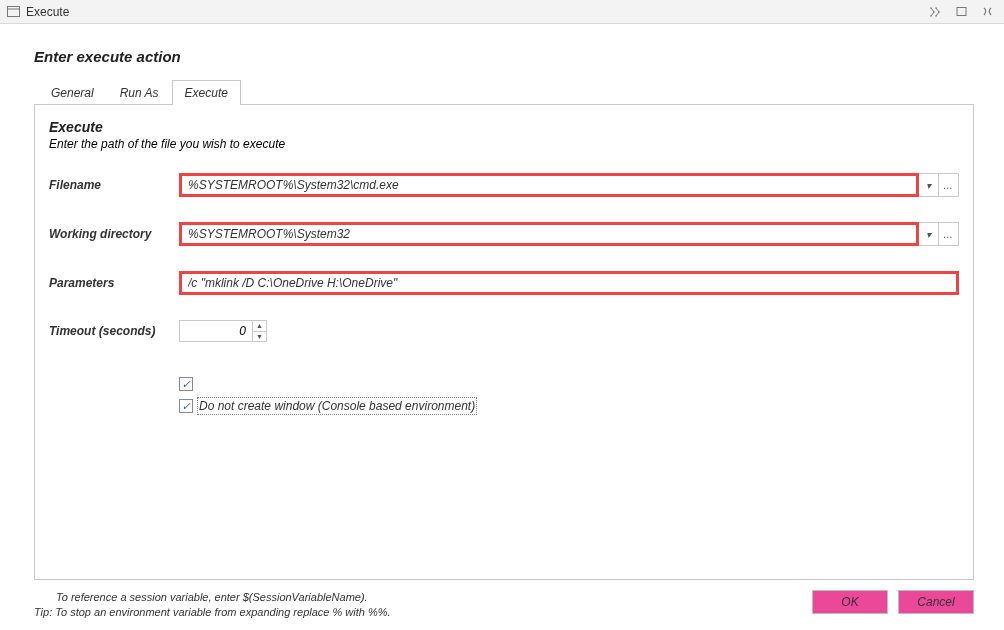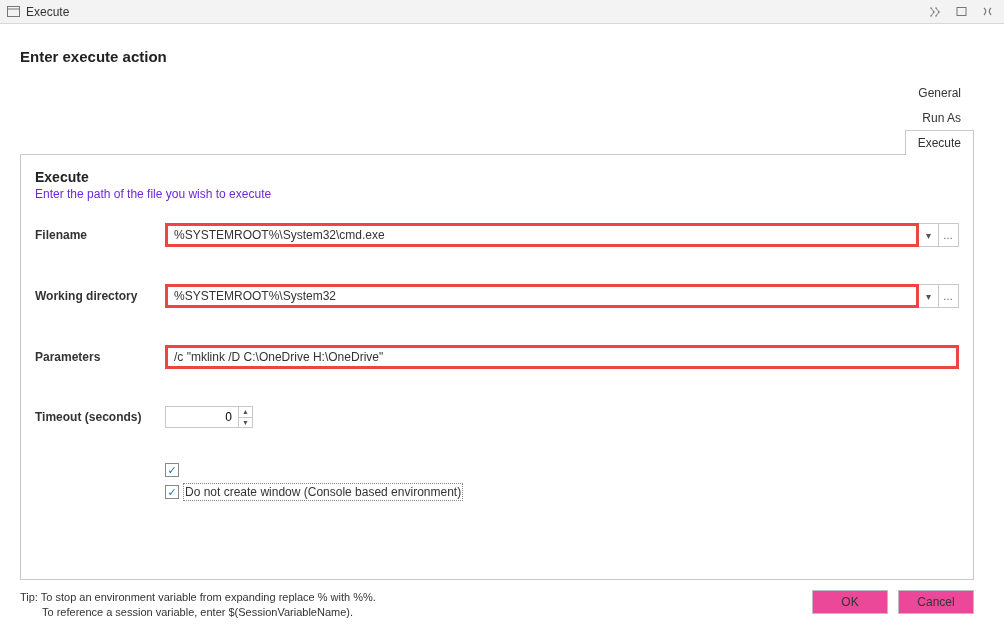--- a/index.html
+++ b/index.html
@@ -37,36 +37,36 @@
   .titlebar .spacer { flex: 1; }
   .winbtn {
     width: 22px; height: 20px;
     display: inline-flex;
     align-items: center; justify-content: center;
     color: #666;
     margin-left: 4px;
     cursor: default;
   }
   .content {
-    padding: 16px 30px 10px 20px;
+    padding: 16px 30px 10px 34px;
     height: calc(100% - 24px);
     display: flex;
     flex-direction: column;
+    font-style: italic;
   }
   h1.page-title {
     font-size: 15px;
     font-weight: 700;
     margin: 8px 0 14px 0;
     color: #222;
   }
   .tabstrip {
     display: flex;
     align-items: flex-end;
     margin-left: 4px;
-    flex-direction: column;
   }
   .tab {
     padding: 5px 12px 5px 12px;
     font-size: 12px;
     color: #333;
     border: 1px solid transparent;
     border-bottom: none;
     position: relative;
     top: 1px;
     cursor: default;
@@ -84,27 +84,27 @@
     flex-direction: column;
   }
   h2.section-title {
     font-size: 14px;
     font-weight: 700;
     margin: 0 0 2px 0;
     color: #222;
   }
   .section-sub {
     font-size: 12px;
-    color: #6d28d9;
+    color: #000000;
     margin-bottom: 22px;
   }
   .form-row {
     display: flex;
     align-items: center;
-    margin-bottom: 37px;
+    margin-bottom: 25px;
   }
   .form-label {
     width: 130px;
     font-weight: 700;
     color: #333;
   }
   .text-input {
     flex: 1;
     height: 24px;
     border: 3px solid #ef4444;
@@ -315,22 +315,22 @@
       <span class="checkbox">
           <span>✓</span>
         </span>
       <span class="dotted-focus">Do not create window (Console based environment)</span>
     </div>
 
   </div>
 
   <div class="footer">
     <div class="tip">
+      <div style="padding-left:22px">To reference a session variable, enter $(SessionVariableName).</div>
       <div>Tip: To stop an environment variable from expanding replace % with %%.</div>
-      <div style="padding-left:22px">To reference a session variable, enter $(SessionVariableName).</div>
     </div>
     <div class="spacer"></div>
     <div class="dlg-buttons">
       <div class="dlg-btn">OK</div>
       <div class="dlg-btn">Cancel</div>
     </div>
   </div>
 </div>
 
 </body></html>

